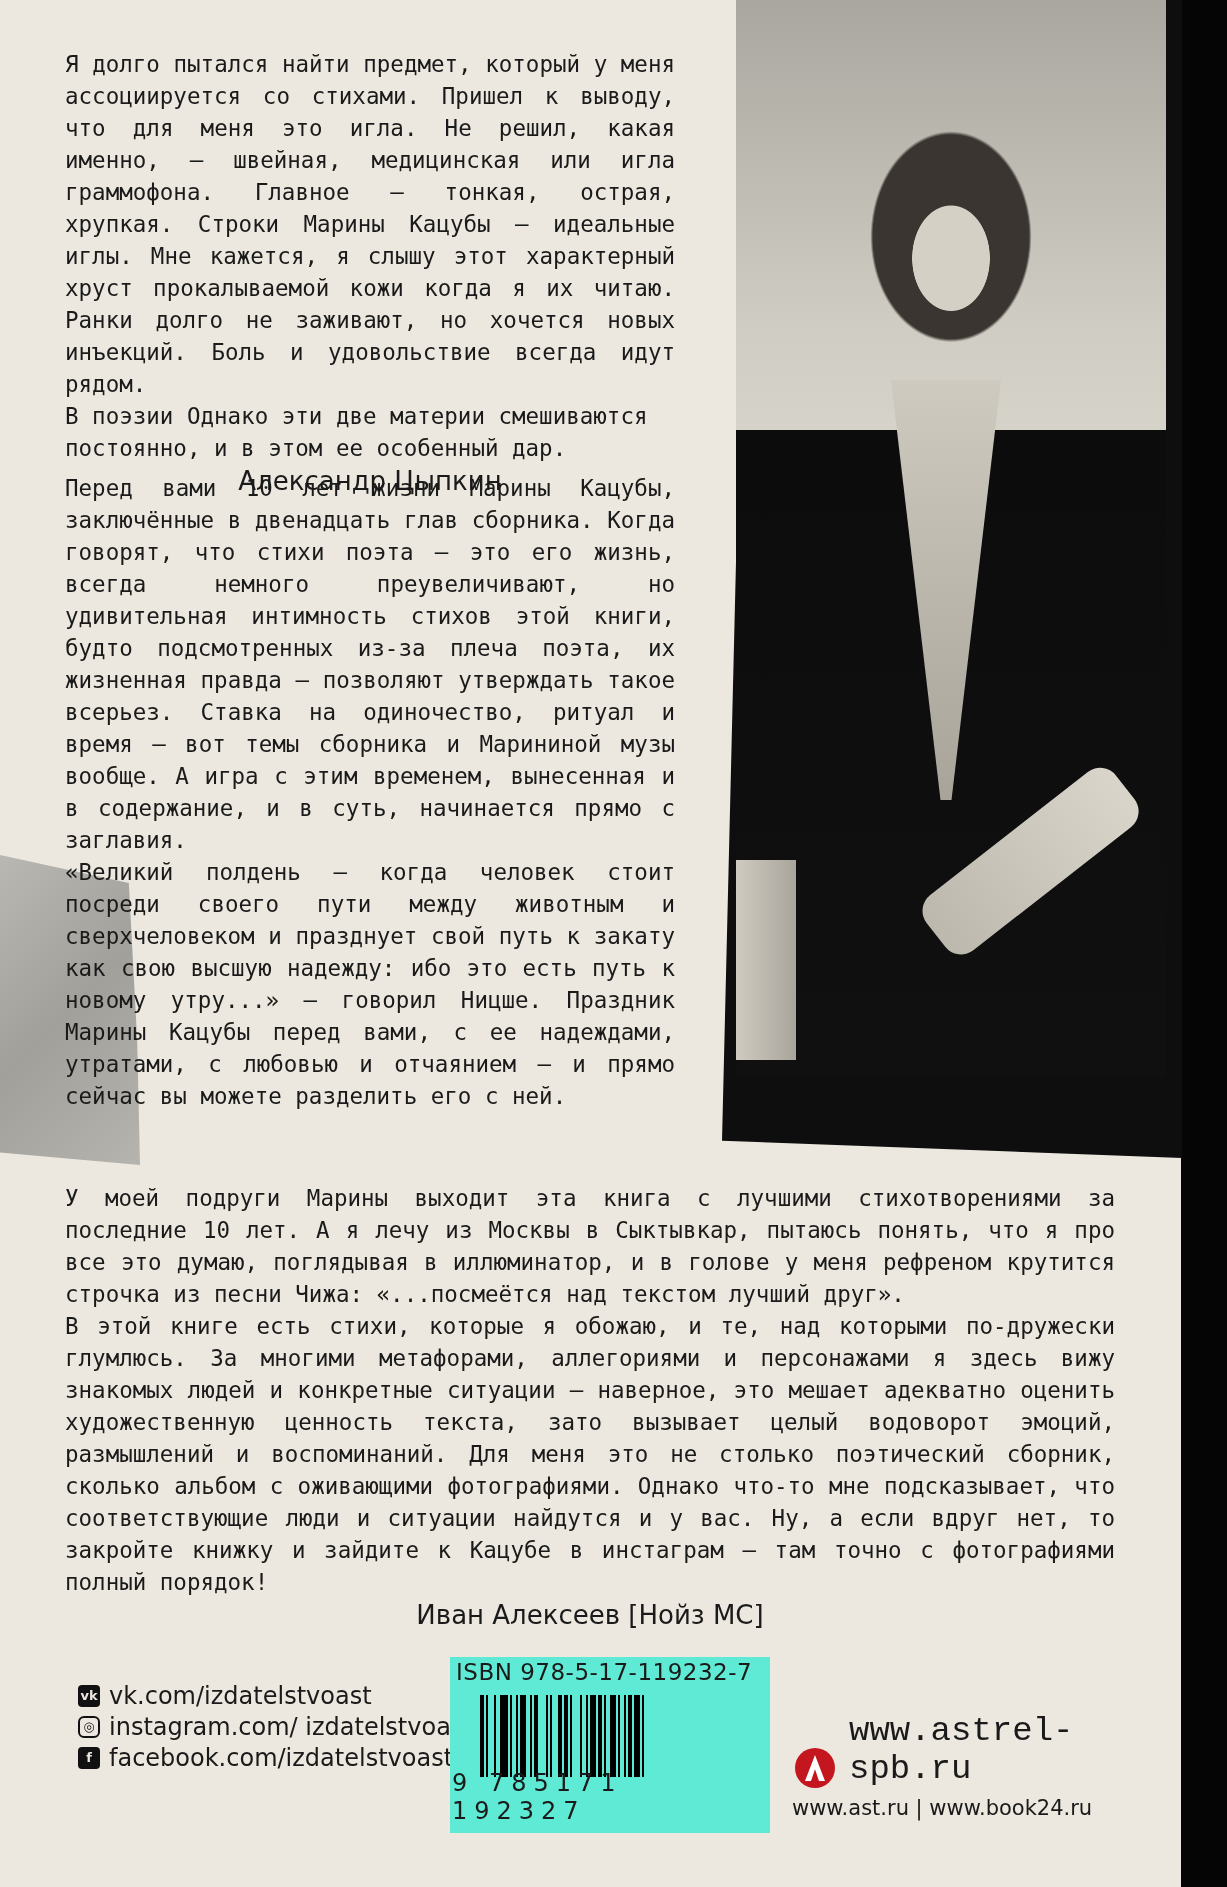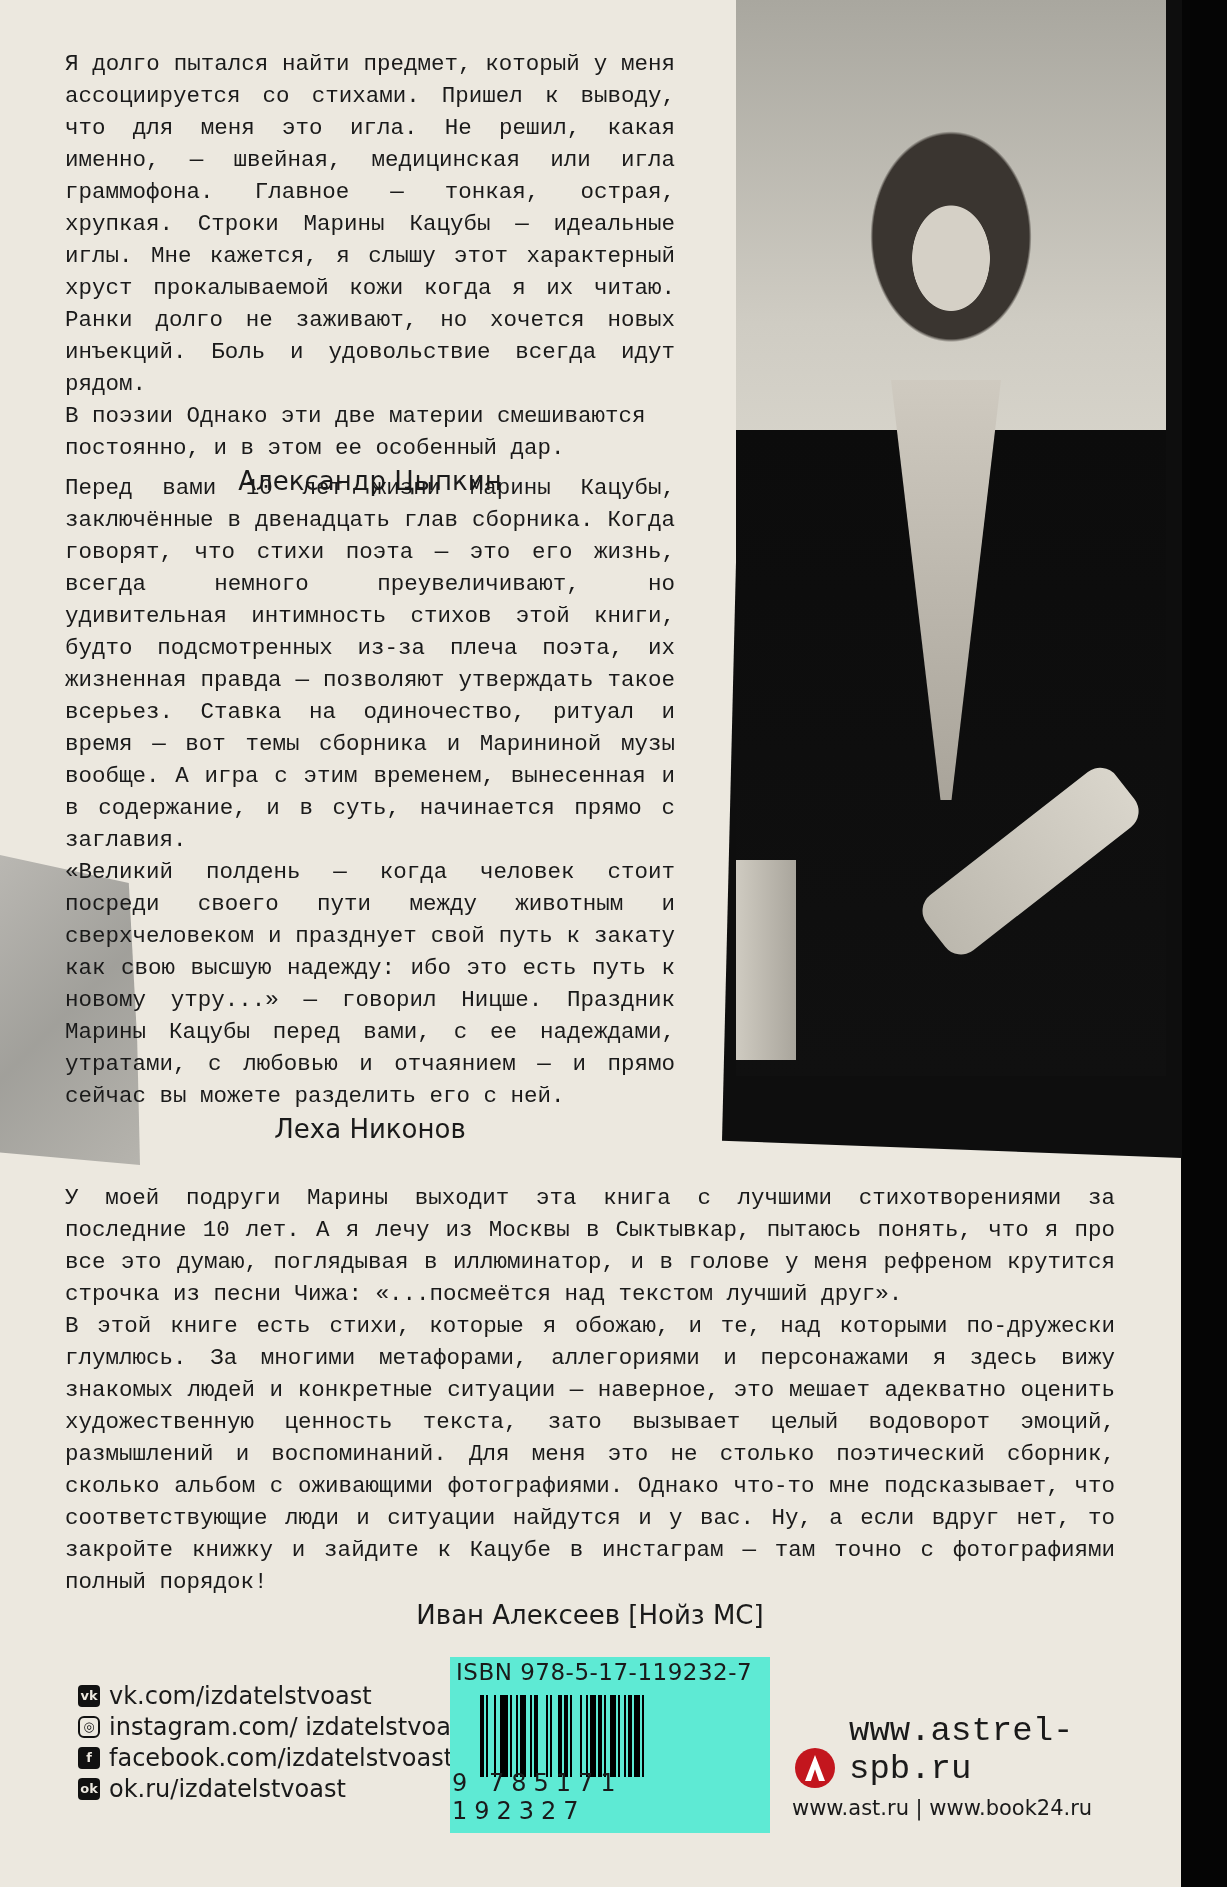--- a/index.html
+++ b/index.html
@@ -43,21 +43,21 @@
     }
     .tape {
       position: absolute; left: 0; top: 855px; width: 140px; height: 310px;
       background: linear-gradient(135deg, #b7b5b0, #9d9c97 50%, #b3b1ab);
       clip-path: polygon(0 0, 92% 9%, 98% 60%, 100% 100%, 0 96%);
       opacity: 0.95;
     }
     .text-col { position: absolute; left: 65px; width: 610px; }
     .para {
       font-size: 22.5px; line-height: 32px; text-align: justify;
-      margin: 0; white-space: normal; font-family: Liberation Mono, monospace;
+      margin: 0; white-space: normal;
     }
     .sig {
       font-family: "DejaVu Sans", "Liberation Sans", sans-serif;
       font-weight: normal; font-size: 26px; text-align: center; margin: 2px 0 0 0;
     }
     #q1 { top: 48px; }
     #q1 .sig { padding-right: 0; }
     #q2 { top: 472px; }
     #q2 .sig { padding-right: 0; }
     #q3 { top: 1182px; left: 65px; width: 1050px; }
@@ -119,21 +119,20 @@
 
 <div class="text-col" id="q1">
   <p class="para">Я долго пытался найти предмет, который у меня ассоциируется со стихами. Пришел к выводу, что для меня это игла. Не решил, какая именно, — швейная, медицинская или игла граммофона. Главное — тонкая, острая, хрупкая. Строки Марины Кацубы — идеальные иглы. Мне кажется, я слышу этот характерный хруст прокалываемой кожи когда я их читаю. Ранки долго не заживают, но хочется новых инъекций. Боль и удовольствие всегда идут рядом.</p>
   <p class="para" style="text-align:left">В поэзии Однако эти две материи смешиваются постоянно, и в этом ее особенный дар.</p>
   <p class="sig">Александр Цыпкин</p>
 </div>
 
 <div class="text-col" id="q2">
   <p class="para">Перед вами 10 лет жизни Марины Кацубы, заключённые в двенадцать глав сборника. Когда говорят, что стихи поэта — это его жизнь, всегда немного преувеличивают, но удивительная интимность стихов этой книги, будто подсмотренных из-за плеча поэта, их жизненная правда — позволяют утверждать такое всерьез. Ставка на одиночество, ритуал и время — вот темы сборника и Марининой музы вообще. А игра с этим временем, вынесенная и в содержание, и в суть, начинается прямо с заглавия.</p>
   <p class="para">«Великий полдень — когда человек стоит посреди своего пути между животным и сверхчеловеком и празднует свой путь к закату как свою высшую надежду: ибо это есть путь к новому утру...» — говорил Ницше. Праздник Марины Кацубы перед вами, с ее надеждами, утратами, с любовью и отчаянием — и прямо сейчас вы можете разделить его с ней.</p>
-  <p class="sig">Леха Никонов</p>
 </div>
 
 <div class="text-col" id="q3">
   <p class="para">У моей подруги Марины выходит эта книга с лучшими стихотворениями за последние 10 лет. А я лечу из Москвы в Сыктывкар, пытаюсь понять, что я про все это думаю, поглядывая в иллюминатор, и в голове у меня рефреном крутится строчка из песни Чижа: «...посмеётся над текстом лучший друг».</p>
   <p class="para">В этой книге есть стихи, которые я обожаю, и те, над которыми по-дружески глумлюсь. За многими метафорами, аллегориями и персонажами я здесь вижу знакомых людей и конкретные ситуации — наверное, это мешает адекватно оценить художественную ценность текста, зато вызывает целый водоворот эмоций, размышлений и воспоминаний. Для меня это не столько поэтический сборник, сколько альбом с оживающими фотографиями. Однако что-то мне подсказывает, что соответствующие люди и ситуации найдутся и у вас. Ну, а если вдруг нет, то закройте книжку и зайдите к Кацубе в инстаграм — там точно с фотографиями полный порядок!</p>
   <p class="sig">Иван Алексеев [Нойз МС]</p>
 </div>
 
 <div class="social">
   <div class="social-item">
@@ -141,24 +140,20 @@
     <span>vk.com/izdatelstvoast</span>
   </div>
   <div class="social-item">
     <span class="social-icon outline">◎</span>
     <span>instagram.com/ izdatelstvoast</span>
   </div>
   <div class="social-item">
     <span class="social-icon">f</span>
     <span>facebook.com/izdatelstvoast</span>
   </div>
-  <div class="social-item">
-    <span class="social-icon">ok</span>
-    <span>ok.ru/izdatelstvoast</span>
-  </div>
 </div>
 
 <div class="barcode-box">
   <div class="isbn">ISBN 978-5-17-119232-7</div>
   <div class="bars" id="bars">
       <span style="display: inline-block; width: 4px; height: 100%; background: rgb(0, 0, 0);"></span>
       <span style="display: inline-block; width: 2px; height: 100%; background: transparent;"></span>
       <span style="display: inline-block; width: 2px; height: 100%; background: rgb(0, 0, 0);"></span>
       <span style="display: inline-block; width: 6px; height: 100%; background: transparent;"></span>
       <span style="display: inline-block; width: 2px; height: 100%; background: rgb(0, 0, 0);"></span>

